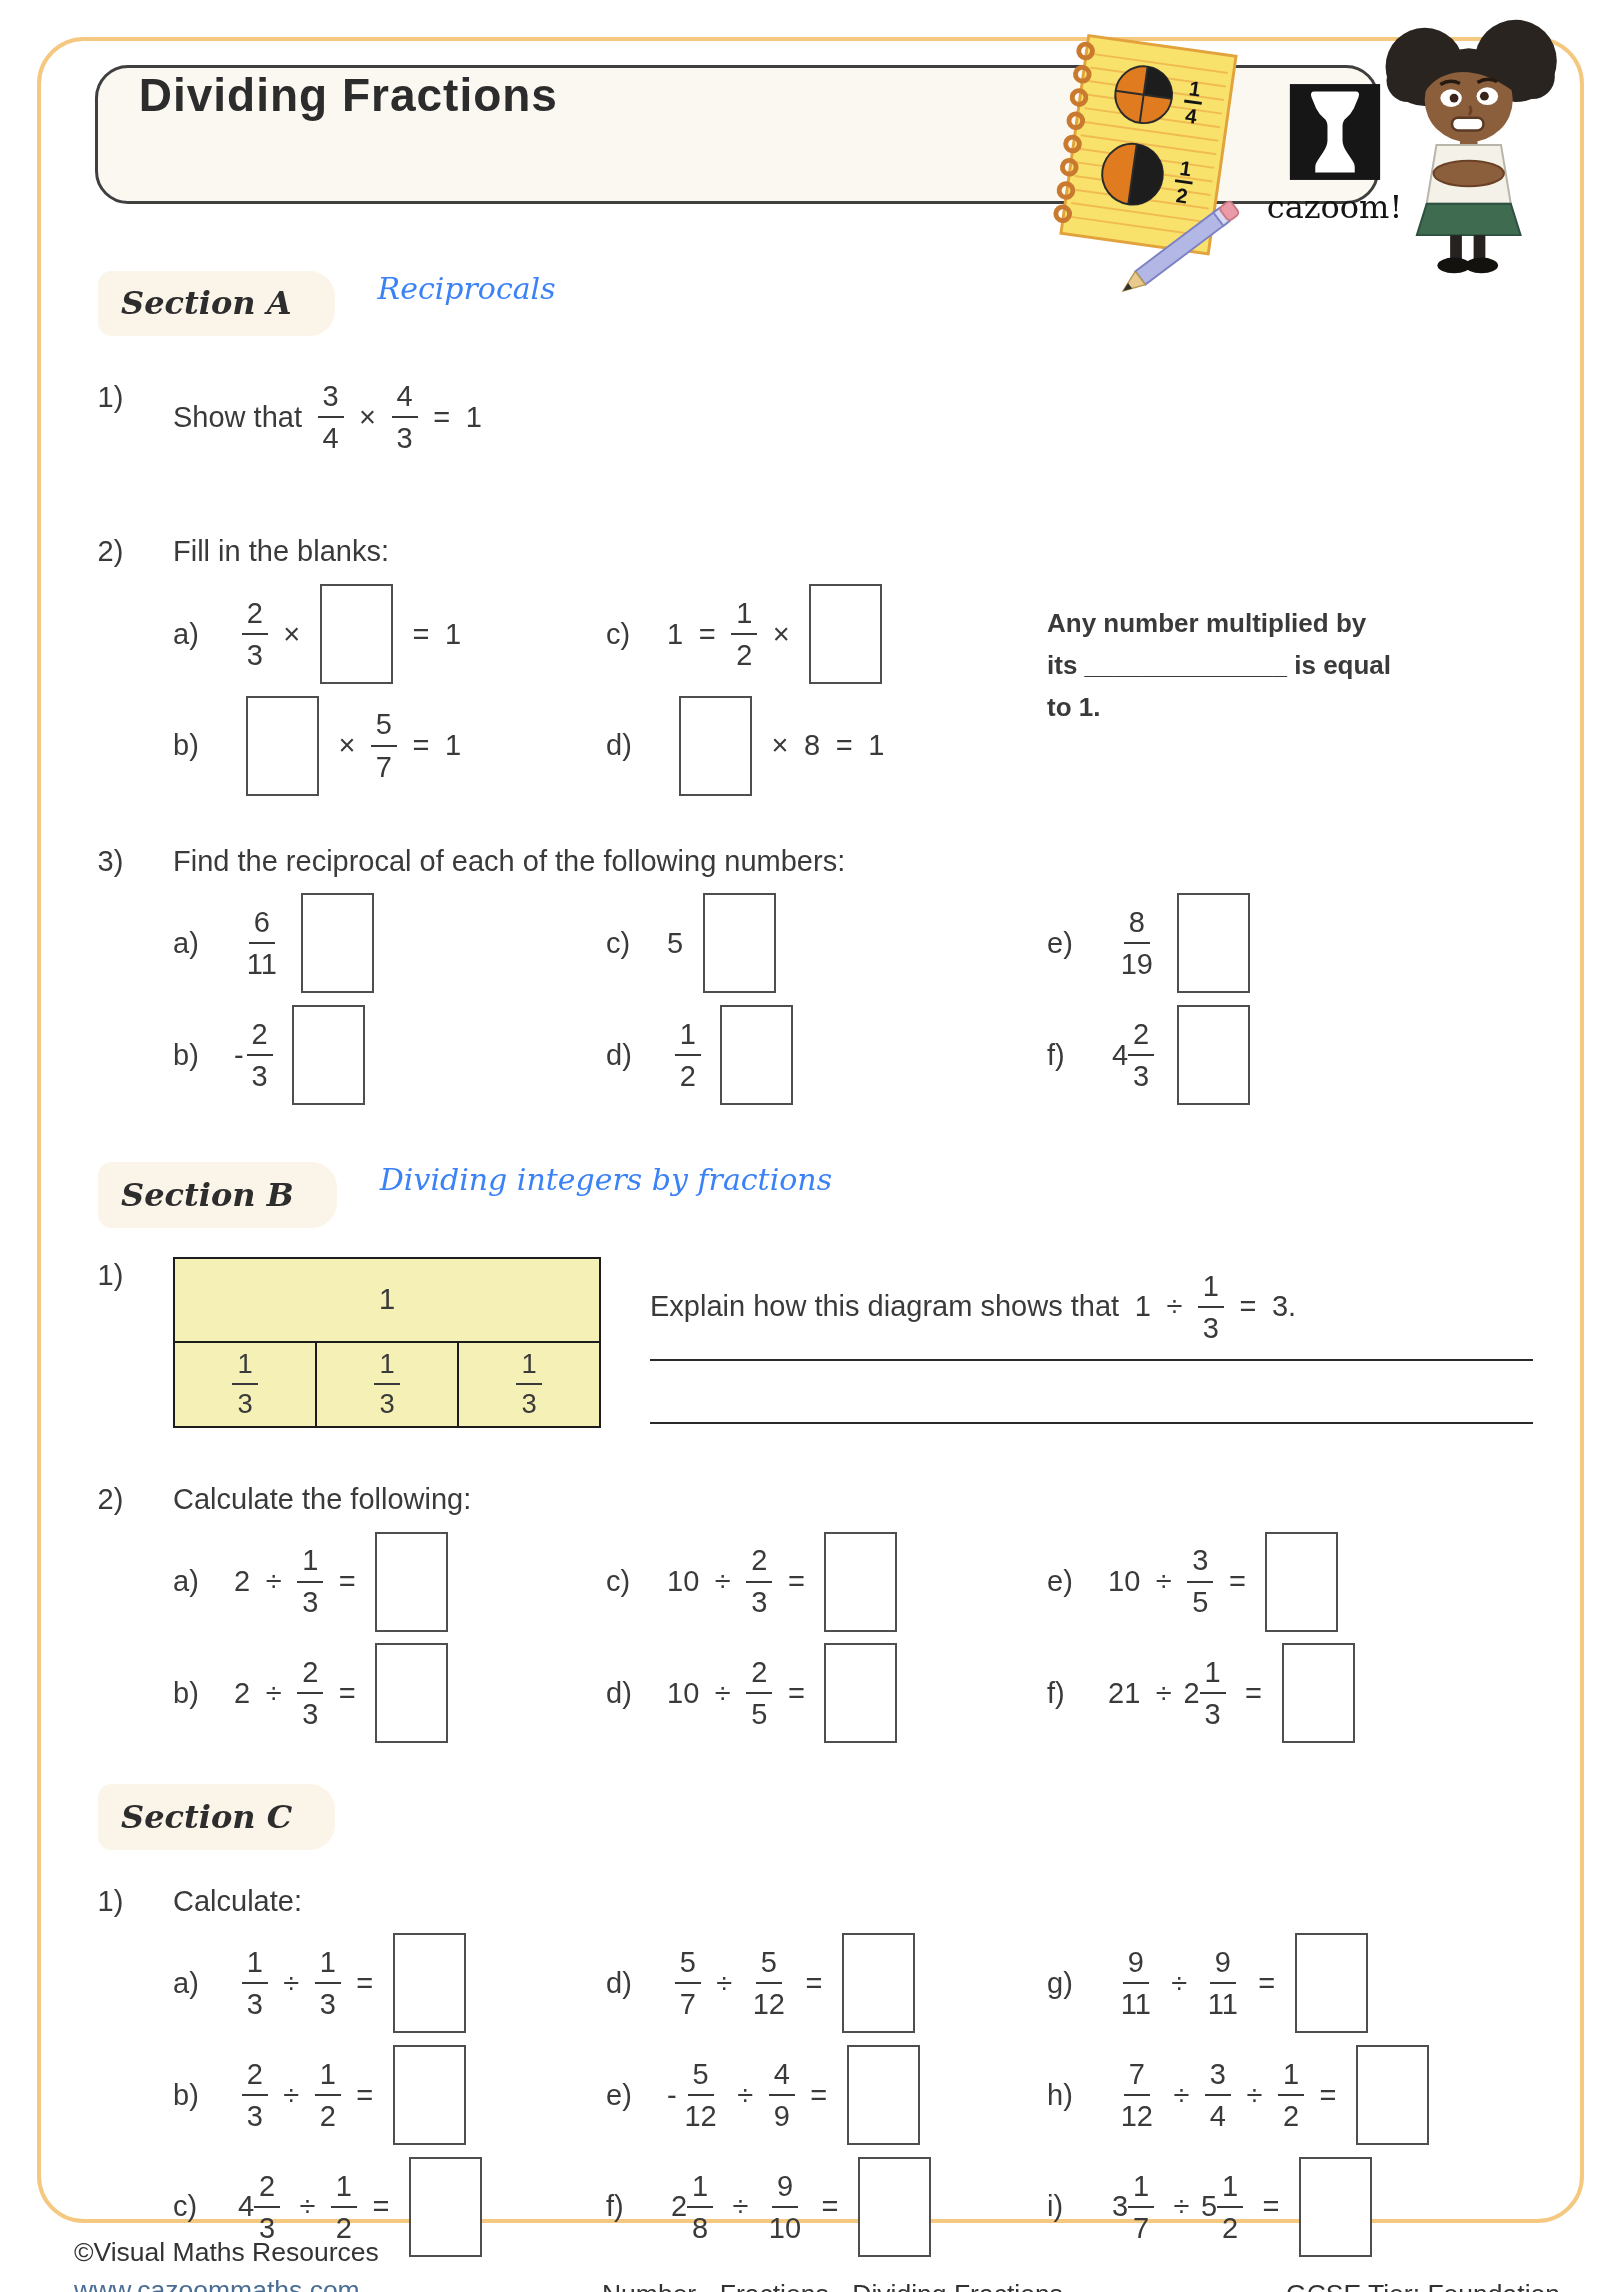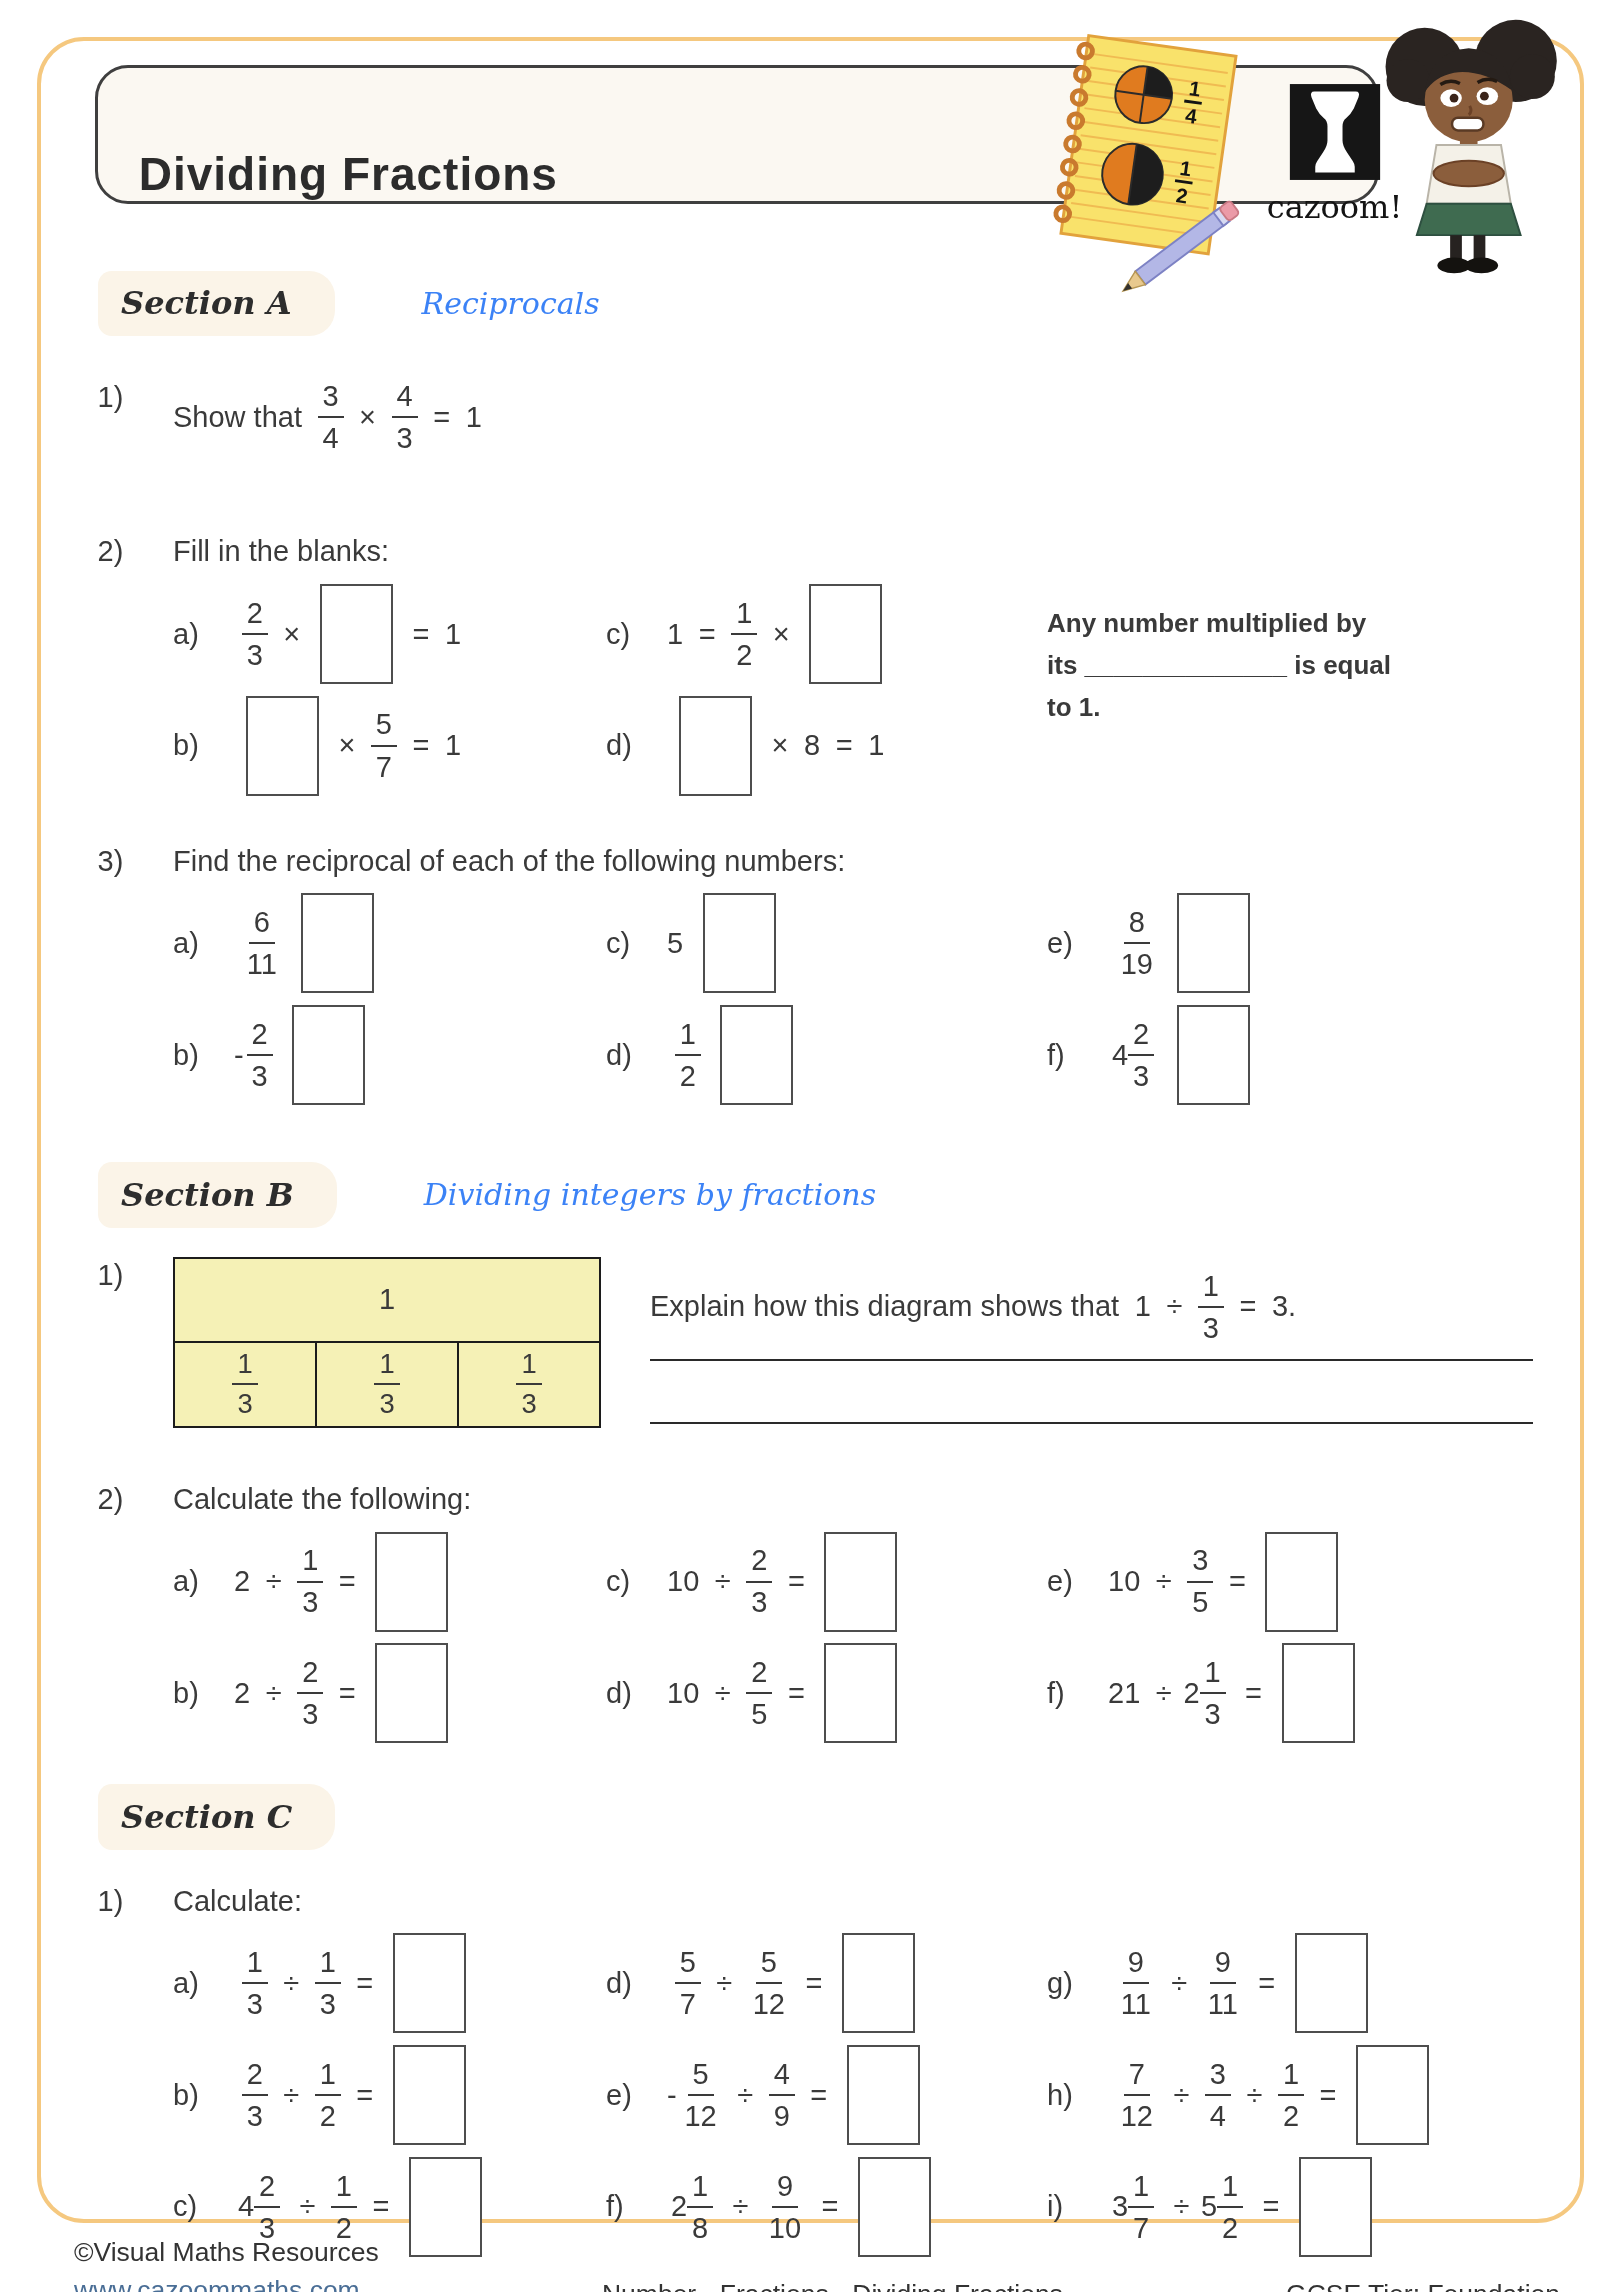--- a/index.html
+++ b/index.html
@@ -7,29 +7,29 @@
   body{background:#ffffff;font-family:"Liberation Sans",sans-serif;color:#3a3a3a;position:relative;overflow:hidden;}
 
   
   .sheet{position:absolute;left:37px;top:37px;width:1547px;height:2186px;
          border:4.9px solid #f5c87f;border-radius:47px;background:#fff;padding:0 33px 0 39px;}
 
   
   .header-row{position:relative;height:167px;}
   .title-box{position:relative;margin-left:14.7px;margin-top:23.5px;width:1284px;height:139px;
              border:3.9px solid #3f3f3f;border-radius:33px;background:#fbf8f2;
-             display:flex;align-items:flex-end;}
+             display:flex;align-items:flex-start;}
   .title-box h1{font-size:46px;font-weight:bold;color:#2c2c2c;padding-left:41px;letter-spacing:1px;}
   .notebook-wrap{position:absolute;left:956px;top:-25.5px;width:225px;height:245px;pointer-events:none;}
   .logo{position:absolute;left:1181px;top:17.6px;width:147px;text-align:center;}
   .logo-text{font-family:"DejaVu Serif",serif;font-weight:normal;font-size:32px;color:#141414;margin-top:2px;}
   .girl-wrap{position:absolute;left:1364px;top:11.8px;width:230px;height:274px;}
 
   
-  .section-head{display:flex;align-items:center;margin-left:17.6px;gap:44px;}
+  .section-head{display:flex;align-items:flex-start;margin-left:17.6px;}
   section[data-name="section-A"] .section-head{margin-top:39px;}
   section[data-name="section-B"] .section-head{margin-top:57px;}
   section[data-name="section-C"] .section-head{margin-top:41px;}
   .section-label{font-family:"DejaVu Serif",serif;font-style:italic;font-weight:bold;font-size:32px;
                  color:#2d2d2d;background:#fbf4e8;padding:13.7px 43px 13.7px 23.5px;border-radius:13.7px 25.5px 25.5px 13.7px;}
   .section-sub{font-family:"DejaVu Serif",serif;font-style:italic;font-size:30px;color:#3b82f6;margin-left:43px;}
 
   .question{display:flex;}
   [data-name="question-A-1"]{margin-top:41px;}
   [data-name="question-A-2"]{margin-top:78px;}

